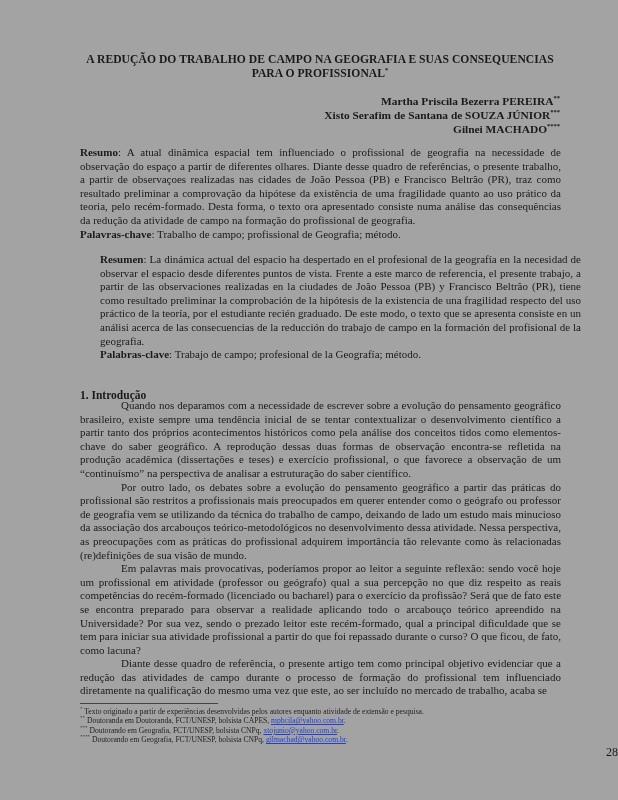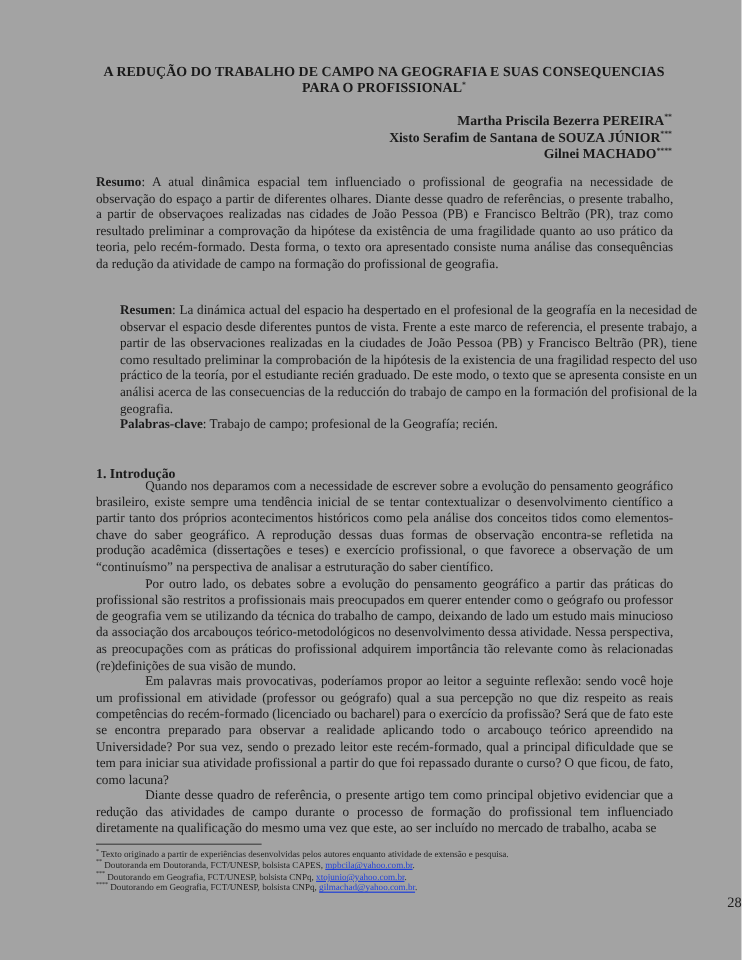--- a/index.html
+++ b/index.html
@@ -52,25 +52,26 @@
   </div>
 
   <div class="authors">
     <div><span>Martha Priscila Bezerra PEREIRA</span><sup>**</sup></div>
     <div><span>Xisto Serafim de Santana de SOUZA JÚNIOR</span><sup>***</sup></div>
     <div><span>Gilnei MACHADO</span><sup>****</sup></div>
   </div>
 
   <div class="block" id="resumo">
     <p><span class="b">Resumo</span><span>: A atual dinâmica espacial tem influenciado o profissional de geografia na necessidade de observação do espaço a partir de diferentes olhares. Diante desse quadro de referências, o presente trabalho, a partir de observaçoes realizadas nas cidades de João Pessoa (PB) e Francisco Beltrão (PR), traz como resultado preliminar a comprovação da hipótese da existência de uma fragilidade quanto ao uso prático da teoria, pelo recém-formado. Desta forma, o texto ora apresentado consiste numa análise das consequências da redução da atividade de campo na formação do profissional de geografia.</span></p>
+    <p><span class="b">Palavras-chave</span><span>: Trabalho de campo; profissional de Geografia; método.</span></p>
   </div>
 
   <div class="block" id="resumen">
     <p><span class="b">Resumen</span><span>: La dinámica actual del espacio ha despertado en el profesional de la geografía en la necesidad de observar el espacio desde diferentes puntos de vista. Frente a este marco de referencia, el presente trabajo, a partir de las observaciones realizadas en la ciudades de João Pessoa (PB) y Francisco Beltrão (PR), tiene como resultado preliminar la comprobación de la hipótesis de la existencia de una fragilidad respecto del uso práctico de la teoría, por el estudiante recién graduado. De este modo, o texto que se apresenta consiste en un análisi acerca de las consecuencias de la reducción do trabajo de campo en la formación del profisional de la geografia.</span></p>
-    <p><span class="b">Palabras-clave</span><span>: Trabajo de campo; profesional de la Geografía; recién.</span></p>
+    <p><span class="b">Palabras-clave</span><span>: Trabajo de campo; profesional de la Geografía; método.</span></p>
   </div>
 
   <div id="intro-heading">1. Introdução</div>
 
   <div class="block" id="intro">
     <p>Quando nos deparamos com a necessidade de escrever sobre a evolução do pensamento geográfico brasileiro, existe sempre uma tendência inicial de se tentar contextualizar o desenvolvimento científico a partir tanto dos próprios acontecimentos históricos como pela análise dos conceitos tidos como elementos-chave do saber geográfico. A reprodução dessas duas formas de observação encontra-se refletida na produção acadêmica (dissertações e teses) e exercício profissional, o que favorece a observação de um “continuísmo” na perspectiva de analisar a estruturação do saber científico.</p>
     <p>Por outro lado, os debates sobre a evolução do pensamento geográfico a partir das práticas do profissional são restritos a profissionais mais preocupados em querer entender como o geógrafo ou professor de geografia vem se utilizando da técnica do trabalho de campo, deixando de lado um estudo mais minucioso da associação dos arcabouços teórico-metodológicos no desenvolvimento dessa atividade. Nessa perspectiva, as preocupações com as práticas do profissional adquirem importância tão relevante como às relacionadas (re)definições de sua visão de mundo.</p>
     <p>Em palavras mais provocativas, poderíamos propor ao leitor a seguinte reflexão: sendo você hoje um profissional em atividade (professor ou geógrafo) qual a sua percepção no que diz respeito as reais competências do recém-formado (licenciado ou bacharel) para o exercício da profissão? Será que de fato este se encontra preparado para observar a realidade aplicando todo o arcabouço teórico apreendido na Universidade? Por sua vez, sendo o prezado leitor este recém-formado, qual a principal dificuldade que se tem para iniciar sua atividade profissional a partir do que foi repassado durante o curso? O que ficou, de fato, como lacuna?</p>
     <p>Diante desse quadro de referência, o presente artigo tem como principal objetivo evidenciar que a redução das atividades de campo durante o processo de formação do profissional tem influenciado diretamente na qualificação do mesmo uma vez que este, ao ser incluído no mercado de trabalho, acaba se</p>
   </div>

